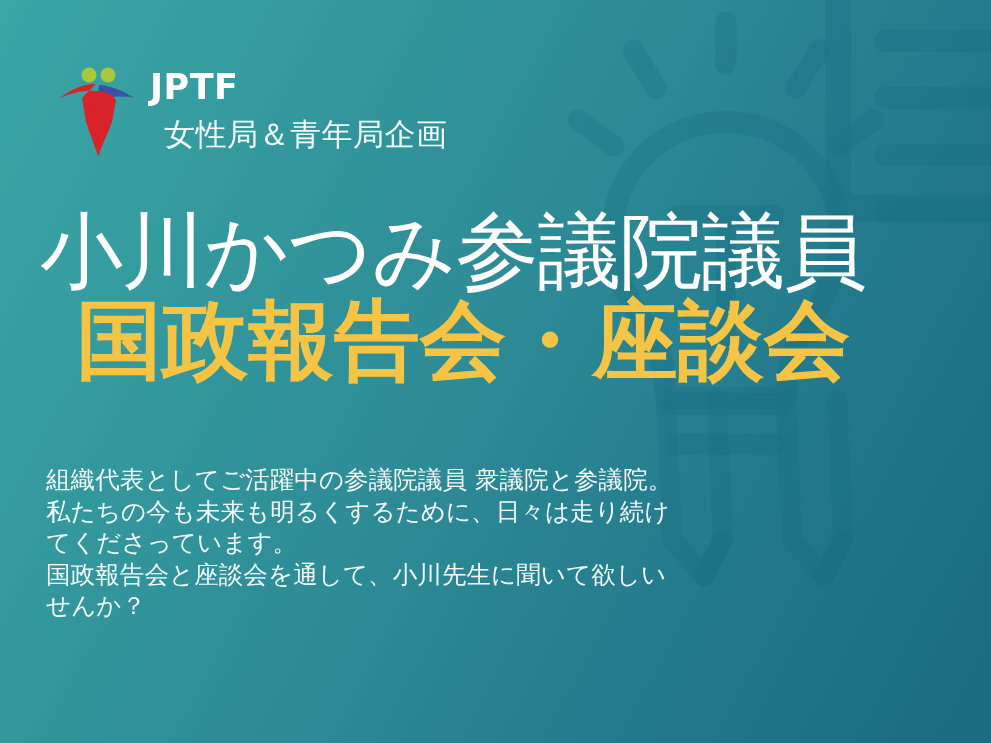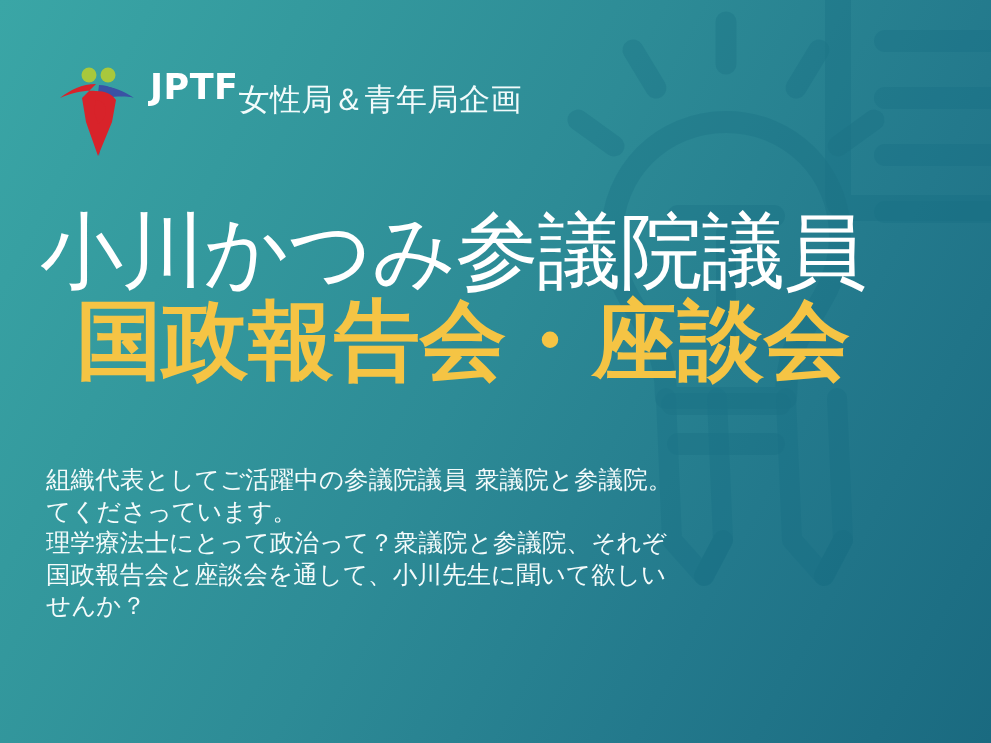--- a/index.html
+++ b/index.html
@@ -33,38 +33,39 @@
     align-items: flex-start;
     gap: 14px;
   }
   .brand-logo {
     width: 78px;
     height: 96px;
     flex: none;
   }
   .brand-text {
     display: flex;
-    flex-direction: row;
+    flex-direction: column;
     padding-top: 6px;
   }
   .brand-name {
     color: #ffffff;
     font-size: 35px;
     font-weight: 700;
     letter-spacing: 0.5px;
     line-height: 1.0;
     font-family: "DejaVu Sans", "Liberation Sans", sans-serif;
   }
   .brand-sub {
     color: #f2fbfb;
     font-size: 31px;
     font-weight: 400;
     line-height: 1.25;
     margin-top: 10px;
     letter-spacing: 0.5px;
+    margin-left: 14px;
   }
 
   
   .title-main {
     position: absolute;
     left: 40px;
     top: 186px;
     width: 930px;
     color: #ffffff;
     font-size: 83px;
@@ -188,19 +189,19 @@
       <div class="brand-sub">女性局＆青年局企画</div>
     </div>
   </div>
 
   <div class="title-main">小川かつみ参議院議員</div>
 
   <div class="title-sub">国政報告会・座談会</div>
 
   <div class="body-copy">
     <div class="body-line">組織代表としてご活躍中の参議院議員 衆議院と参議院。</div>
+    <div class="body-line">私たちの今も未来も明るくするために、日々は走り続け</div>
     <div class="body-line">てくださっています。</div>
-    <div class="body-line">理学療法士にとって政治って？衆議院と参議院、それぞ</div>
     <div class="body-line">国政報告会と座談会を通して、小川先生に聞いて欲しい</div>
     <div class="body-line">せんか？</div>
   </div>
 
 </div>
 
 </body></html>

